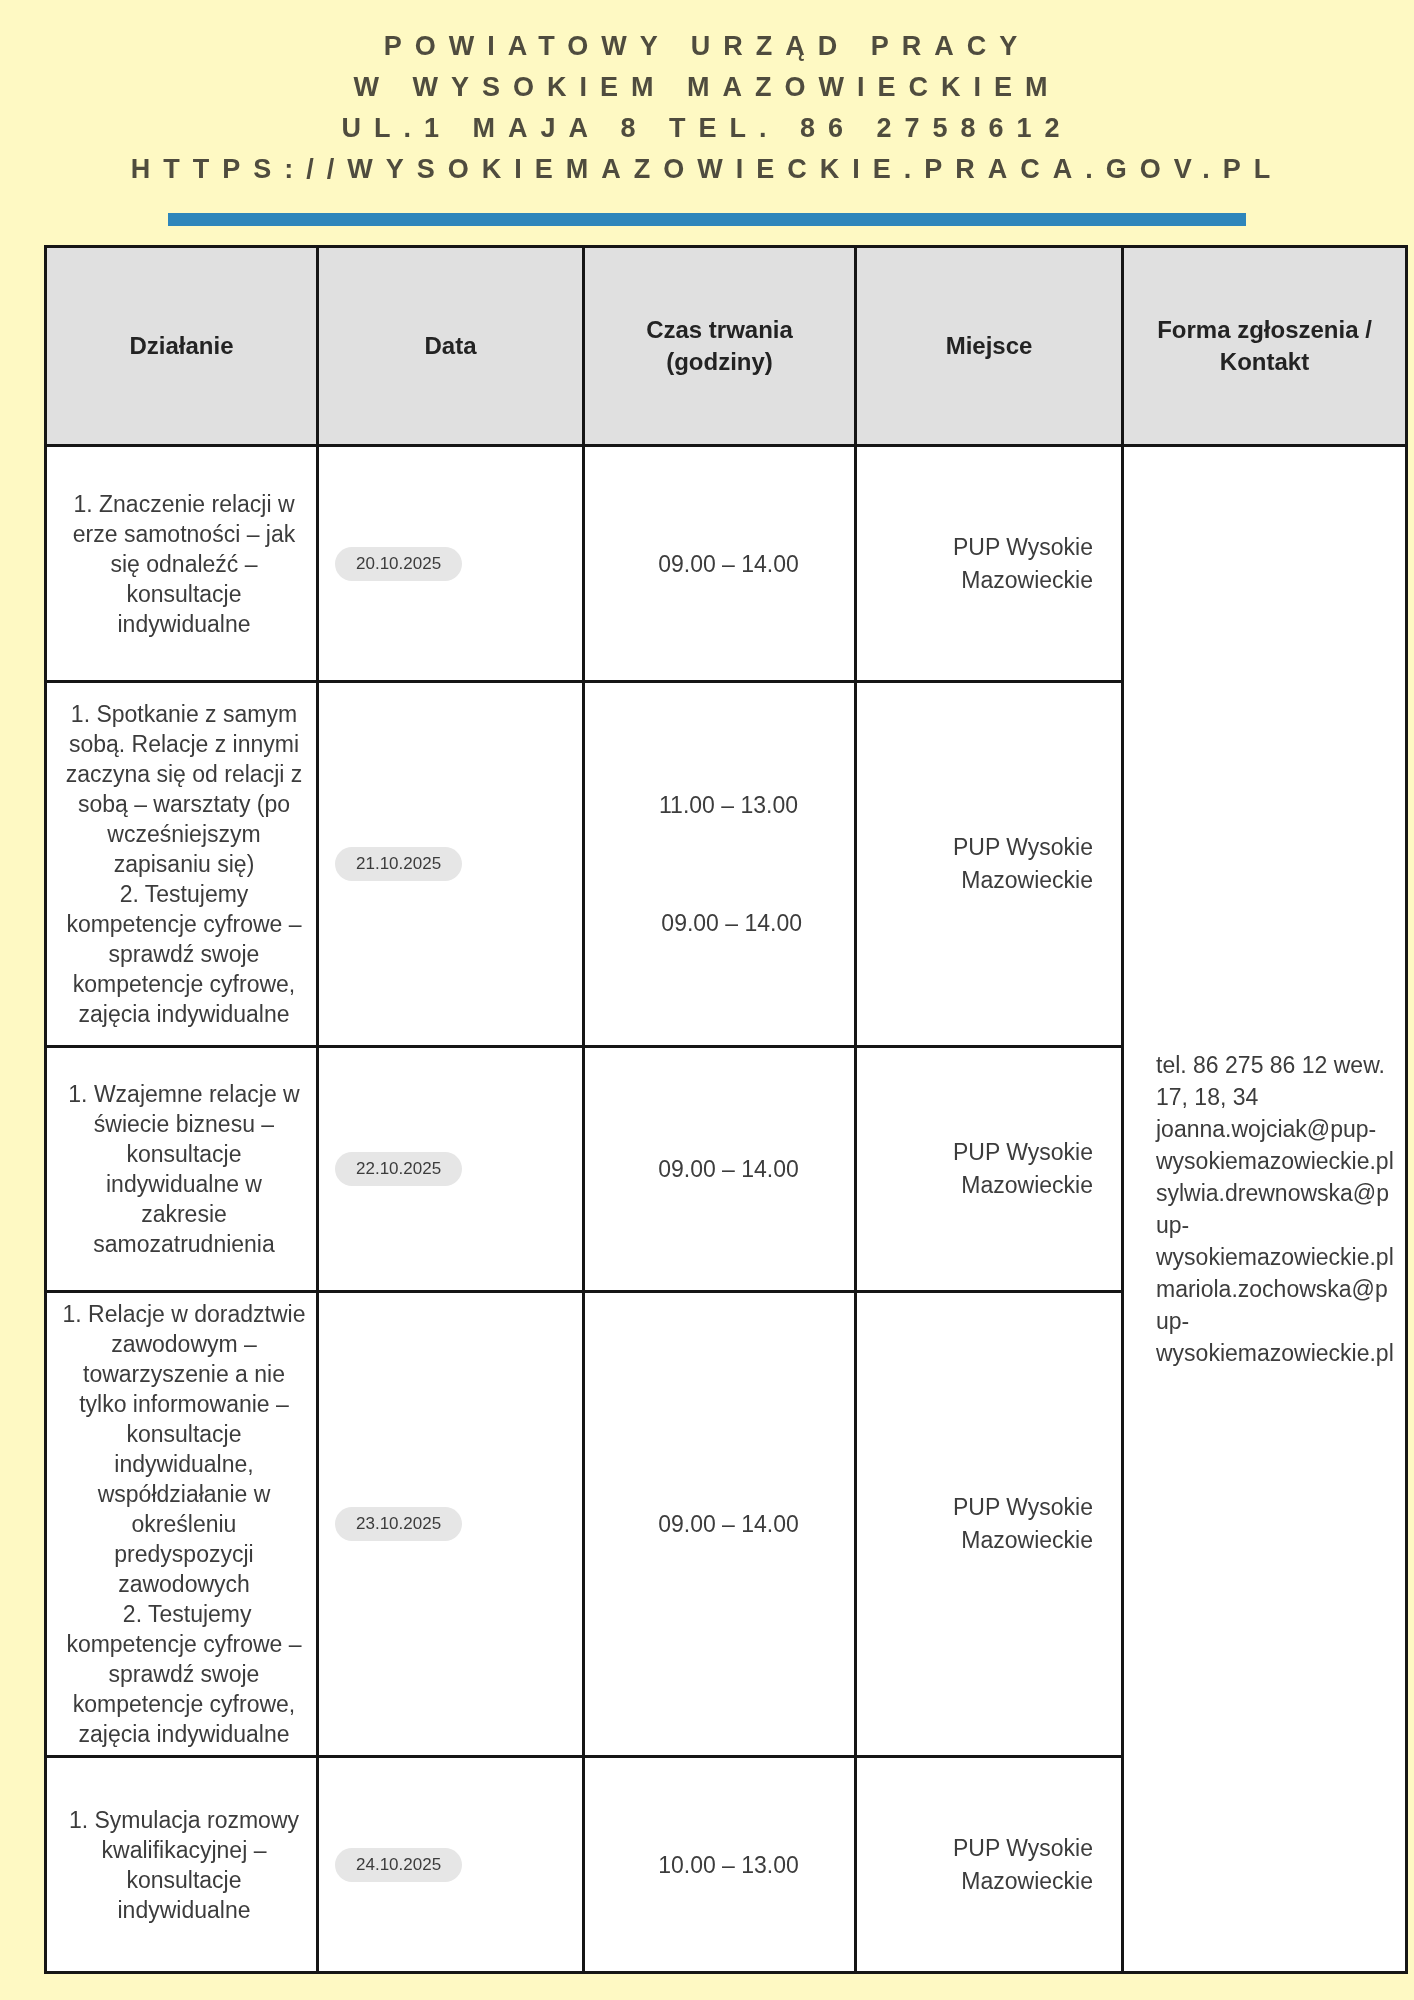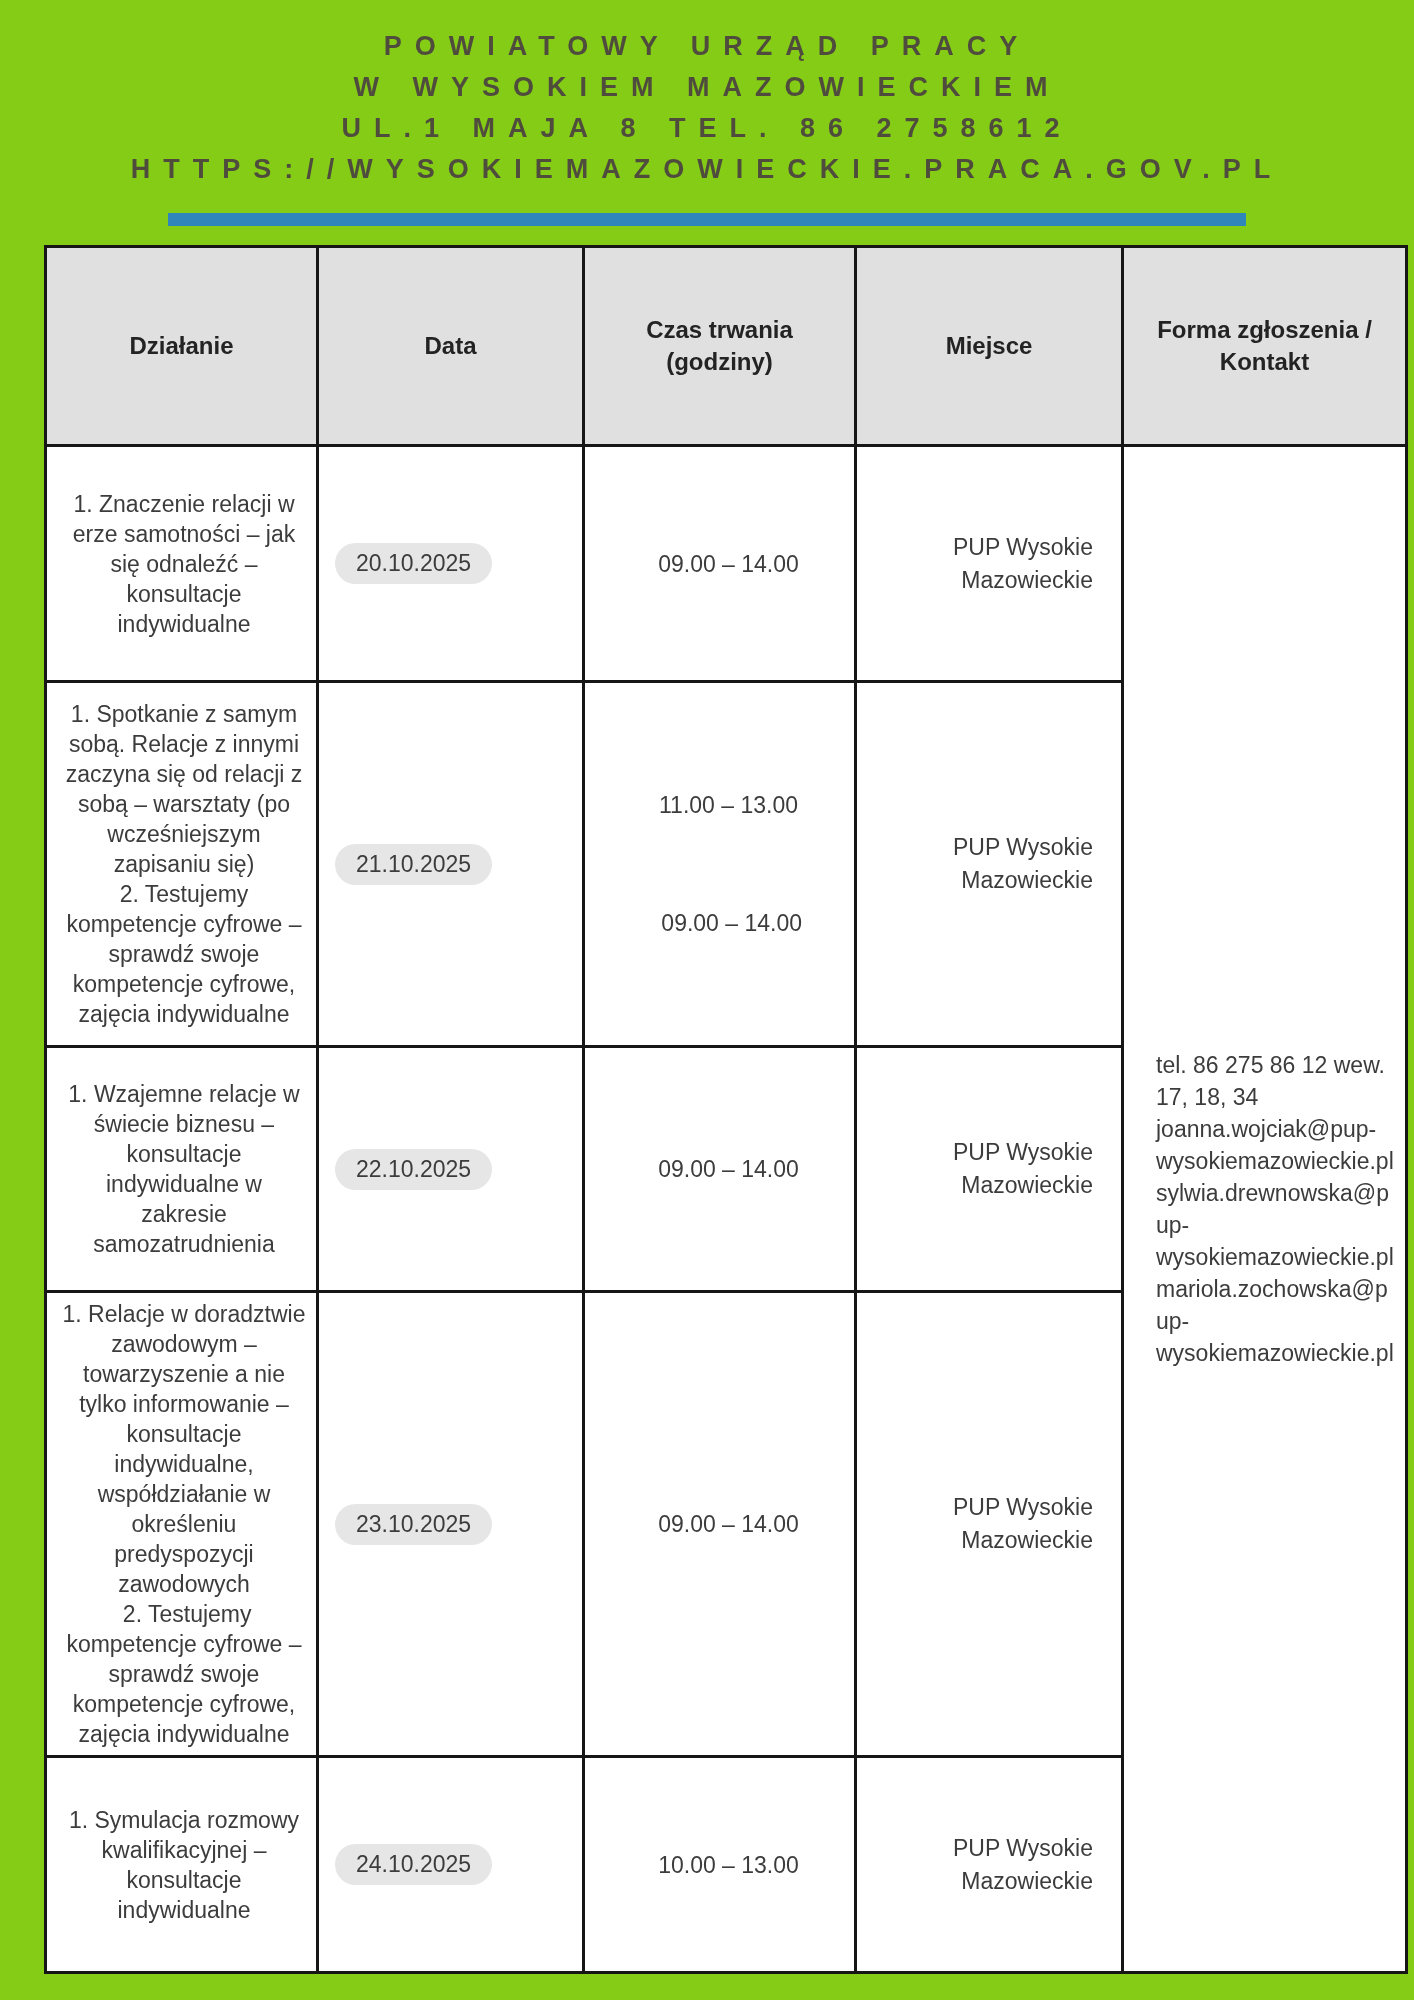--- a/index.html
+++ b/index.html
@@ -1,21 +1,21 @@
 <!DOCTYPE html>
 <html><head>
 <meta charset="utf-8">
 <style>
   html, body { margin: 0; padding: 0; }
   body { font-family: "Liberation Sans", "DejaVu Sans", sans-serif; }
   #page {
     position: relative;
     width: 1414px;
     height: 2000px;
-    background: #84cc16;
+    background: #fef9c3;
     overflow: hidden;
   }
 
   
   #brand {
     position: absolute;
     top: 26px;
     left: 0;
     width: 1414px;
     text-align: center;
@@ -75,21 +75,21 @@
     line-height: 30px;
   }
   td.activity .act { white-space: pre-wrap; }
 
   td.datecell { text-align: left; padding-left: 16px; }
   .pill {
     display: inline-block;
     background: #E6E6E6;
     border-radius: 26px;
     padding: 7px 21px;
-    font-size: 23px;
+    font-size: 17px;
     color: #3C3C3C;
   }
 
   td.timecell {
     text-align: center;
     padding-left: 19px;
     line-height: 30px;
   }
   td.timecell .time-line { white-space: pre-wrap; }
   td.timecell .time-line + .time-line { margin-top: 88px; }

